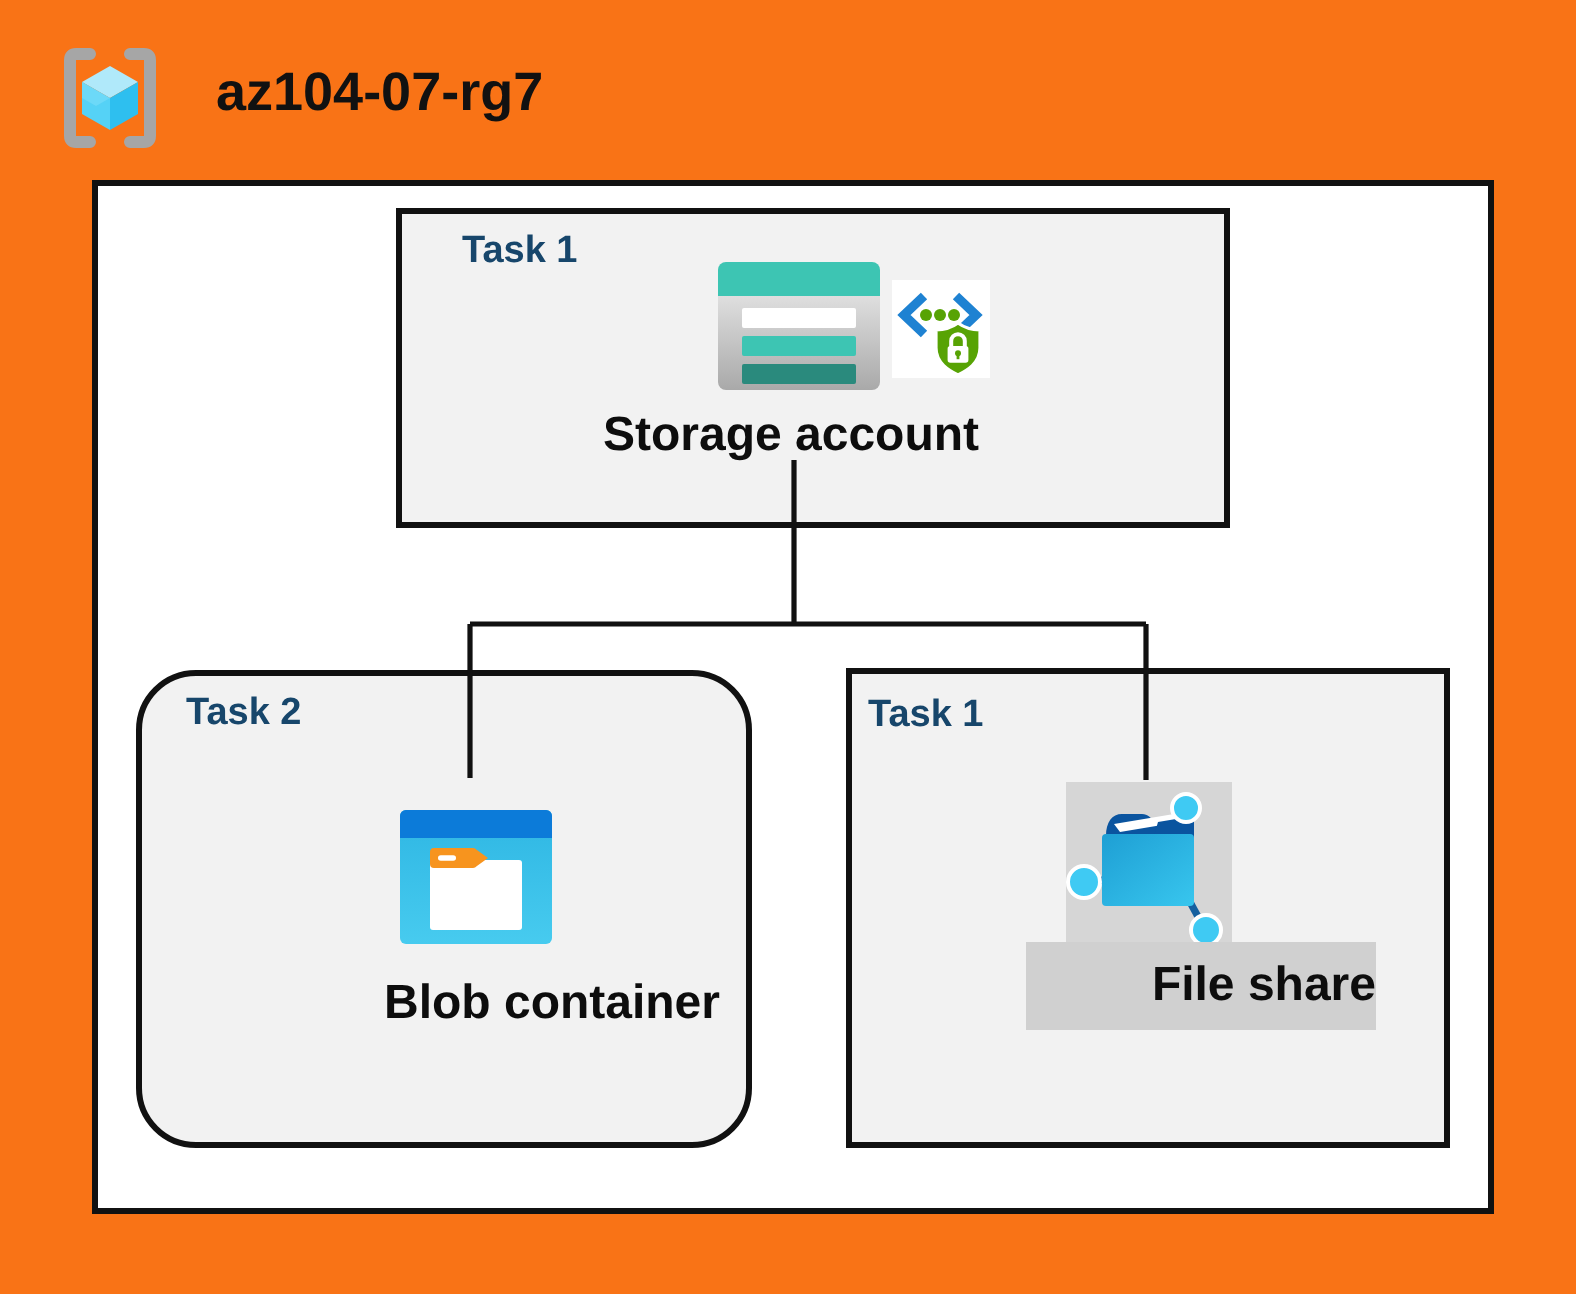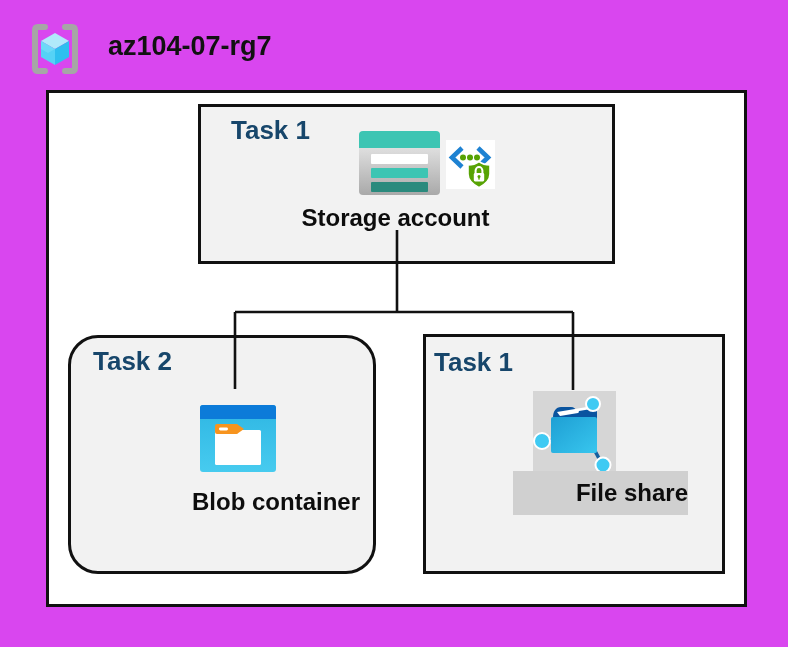--- a/index.html
+++ b/index.html
@@ -3,36 +3,36 @@
 <meta charset="utf-8">
 <style>
   :root{
     --task-label:#17466B; --box-background:#F2F2F2; --border:#111111;
     --teal:#3DC5B3; --teal-dark:#2A8A7D; --blue:#0C7BD9; --cyan:#35C1E9;
     --orange:#F7941E; --green:#57A304; --gray-highlight:#D6D6D6; --band-gray:#D0D0D0;
   }
   *{margin:0;padding:0;box-sizing:border-box;}
   html,body{background:#fff;}
   body{font-family:"Liberation Sans","DejaVu Sans",sans-serif;}
-  .canvas{position:relative;width:788px;height:647px;background:#d946ef;overflow:hidden;}
+  .canvas{position:relative;width:788px;height:647px;background:#f97316;overflow:hidden;}
 
   
   .rg-header .rg-icon{position:absolute;left:28px;top:20px;}
   .rg-title{position:absolute;left:108px;top:31px;font-size:27px;font-weight:700;color:#111;}
 
   
   .outer-box{position:absolute;left:46px;top:90px;width:701px;height:517px;
              border:3px solid var(--border);background:#fff;}
 
   .task-box{position:absolute;background:var(--box-background);border:3px solid var(--border);}
   .task1{left:198px;top:104px;width:417px;height:160px;}
   .task2{left:68px;top:335px;width:308px;height:239px;border-radius:30px;}
   .task3{left:423px;top:334px;width:302px;height:240px;}
 
-  .task-label{position:absolute;font-size:26px;font-weight:700;color:var(--task-label);}
+  .task-label{position:absolute;font-size:19px;font-weight:700;color:var(--task-label);}
   .task1 .task-label{left:30px;top:8px;}
   .task2 .task-label{left:22px;top:8px;}
   .task3 .task-label{left:8px;top:10px;}
 
   .item-label{position:absolute;font-size:24px;font-weight:700;color:#0d0d0d;white-space:nowrap;}
   .task1 .item-label{left:0;top:97px;width:389px;text-align:center;}
   .task2 .item-label{left:0;top:150px;width:338px;text-align:center;margin-left:36px;}
 
   .storage-icon{position:absolute;left:158px;top:24px;}
   .endpoint-icon{position:absolute;left:245px;top:33px;background:#fff;}

